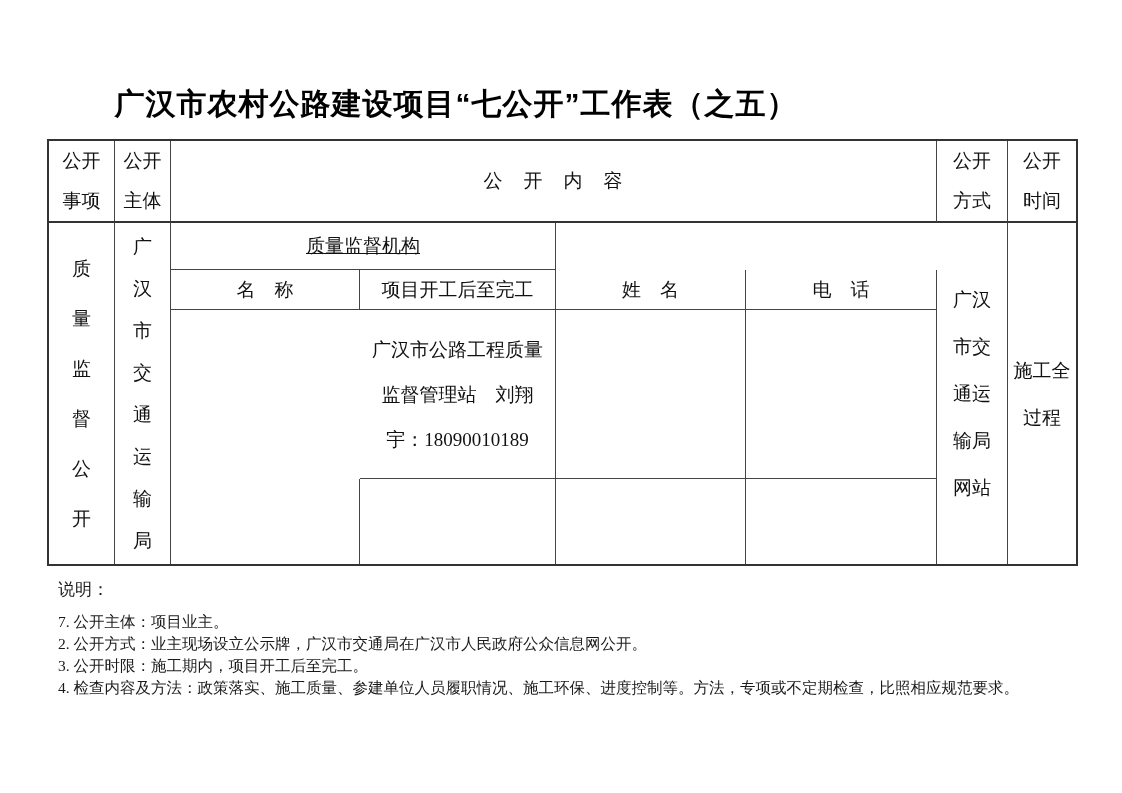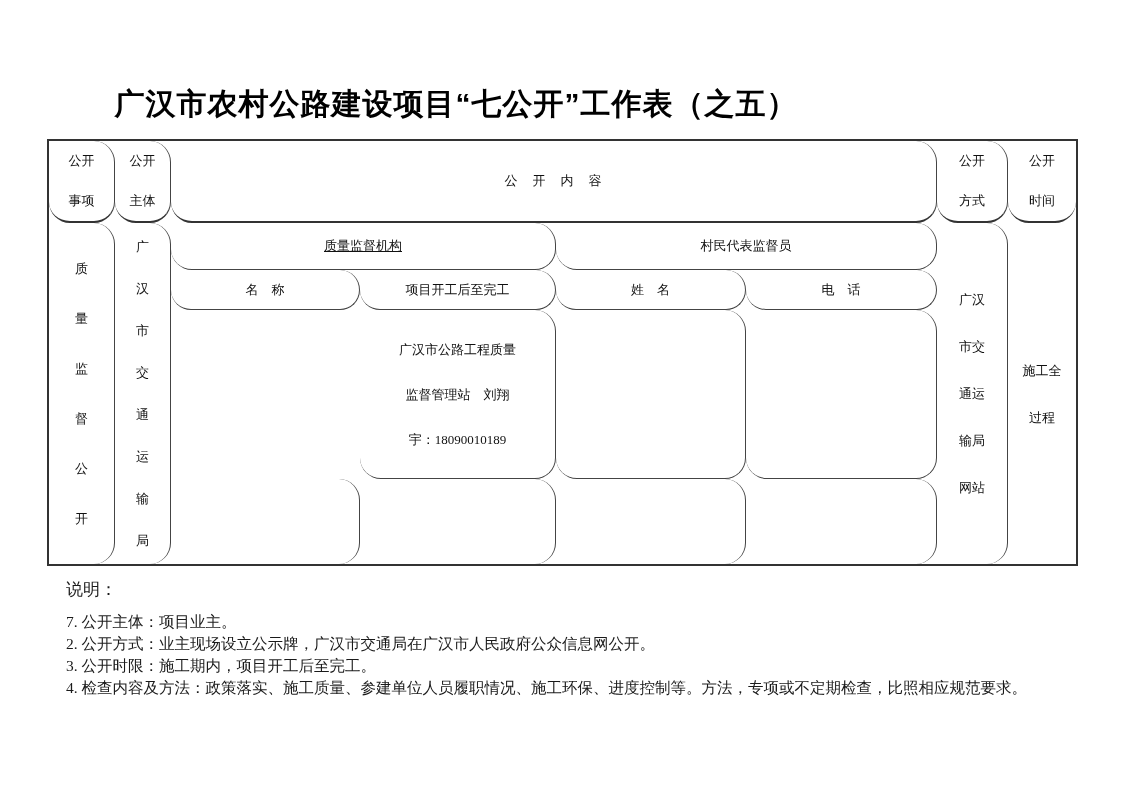--- a/index.html
+++ b/index.html
@@ -28,26 +28,25 @@
     grid-template-columns: 66px 56px 189px 196px 190px 191px 71px 68px;
     grid-template-rows: 82px 47px 40px 169px 85px;
     border: 2px solid #333333;
   }
   .cell {
     display: flex;
     align-items: center;
     justify-content: center;
     text-align: center;
     white-space: pre-line;
-    font-size: 13px;
+    font-size: 19px;
     line-height: 40px;
     border-right: 1px solid #444444;
     border-bottom: 1px solid #444444;
     overflow: hidden;
-    border-radius: 21px;
   }
   .no-br { border-right: none; }
   .no-bb { border-bottom: none; }
   .hdr { border-bottom: 2px solid #333333; }
   
   .g-item     { grid-column: 1; grid-row: 1; }
   .g-subject  { grid-column: 2; grid-row: 1; }
   .g-content  { grid-column: 3 / 7; grid-row: 1; letter-spacing: 1px; }
   .g-method   { grid-column: 7; grid-row: 1; }
   .g-time     { grid-column: 8; grid-row: 1; }
@@ -65,21 +64,21 @@
   .g-r1-phone   { grid-column: 6; grid-row: 4; }
   .g-r2-name    { grid-column: 3; grid-row: 5; }
   .g-r2-contact { grid-column: 4; grid-row: 5; }
   .g-r2-person  { grid-column: 5; grid-row: 5; }
   .g-r2-phone   { grid-column: 6; grid-row: 5; }
   .g-vmethod  { grid-column: 7; grid-row: 2 / 6; line-height: 47px; }
   .g-vtime    { grid-column: 8; grid-row: 2 / 6; line-height: 47px; }
   
   .notes {
     position: absolute;
-    left: 66px; top: 578px;
+    left: 58px; top: 578px;
     font-size: 15.5px;
     color: #1a1a1a;
   }
   .notes-label {
     font-size: 17px;
     margin-bottom: 10px;
   }
   .note-item {
     line-height: 22px;
     white-space: nowrap;
@@ -111,21 +110,20 @@
   <div class="cell g-vsubject no-bb">广
 汉
 市
 交
 通
 运
 输
 局</div>
 
   <div class="cell g-group1">质量监督机构</div>
-  <div class="cell g-group2">村民代表监督员</div>
 
   <div class="cell g-sh-name">名　称</div>
   <div class="cell g-sh-contact">项目开工后至完工</div>
   <div class="cell g-sh-person">姓　名</div>
   <div class="cell g-sh-phone">电　话</div>
 
   <div class="cell g-r1-contact">广汉市公路工程质量
 监督管理站　刘翔
 宇：18090010189</div>
   <div class="cell g-r1-person"></div>

